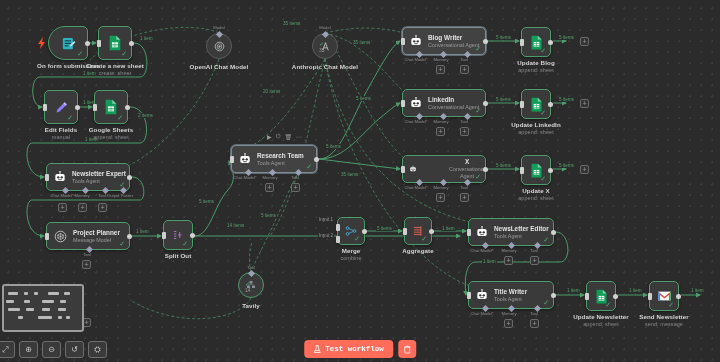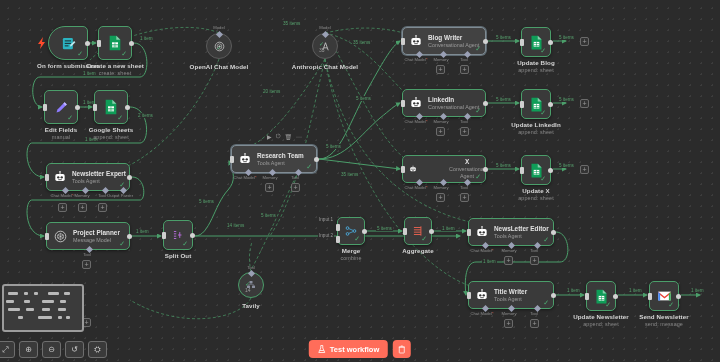--- a/index.html
+++ b/index.html
@@ -83,21 +83,21 @@
   #zoomctl{ position:absolute; left:-4px; bottom:4px; display:flex; gap:4px; }
   .zbtn{
     width:19px;height:17px;border:1px solid #6e6e6e;border-radius:3px;background:#3a3a3a;
     display:flex;align-items:center;justify-content:center;color:#c9c9c9;font-size:8px;
   }
   
   #runbar{ position:absolute; left:50%; transform:translateX(-50%); bottom:4px; display:flex; gap:5px; align-items:center;}
   #testbtn{
     background:#ff6d5a; color:#fff; border:none; border-radius:4px;
     height:18px; padding:0 9px; font-size:7.5px; font-weight:bold;
-    display:flex;align-items:center;gap:4px; font-family:Liberation Sans, sans-serif;
+    display:flex;align-items:center;gap:4px; font-family:Liberation Mono, monospace;
   }
   #stopbtn{ background:#ff6d5a; border:none;border-radius:4px;width:18px;height:18px;
     display:flex;align-items:center;justify-content:center; color:#fff; font-size:8px;}
 </style>
 </head>
 <body>
 
 <div id="canvas">
 
   <svg class="wires">

